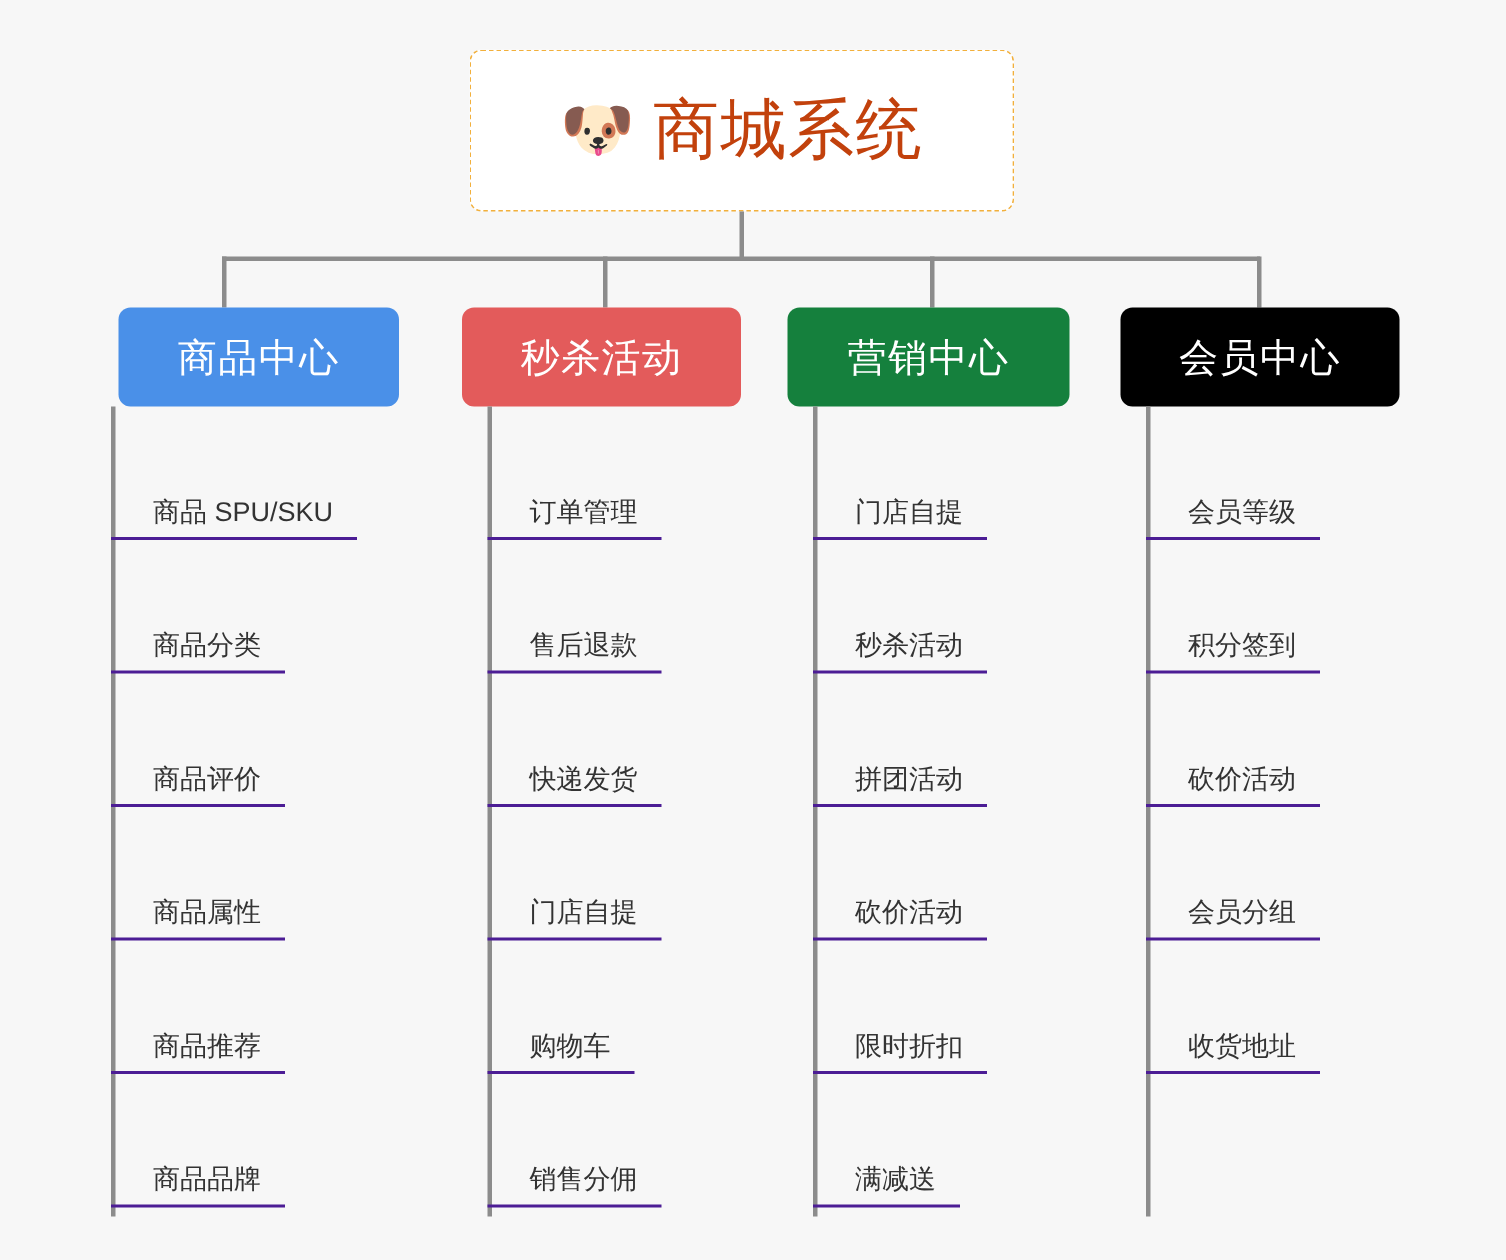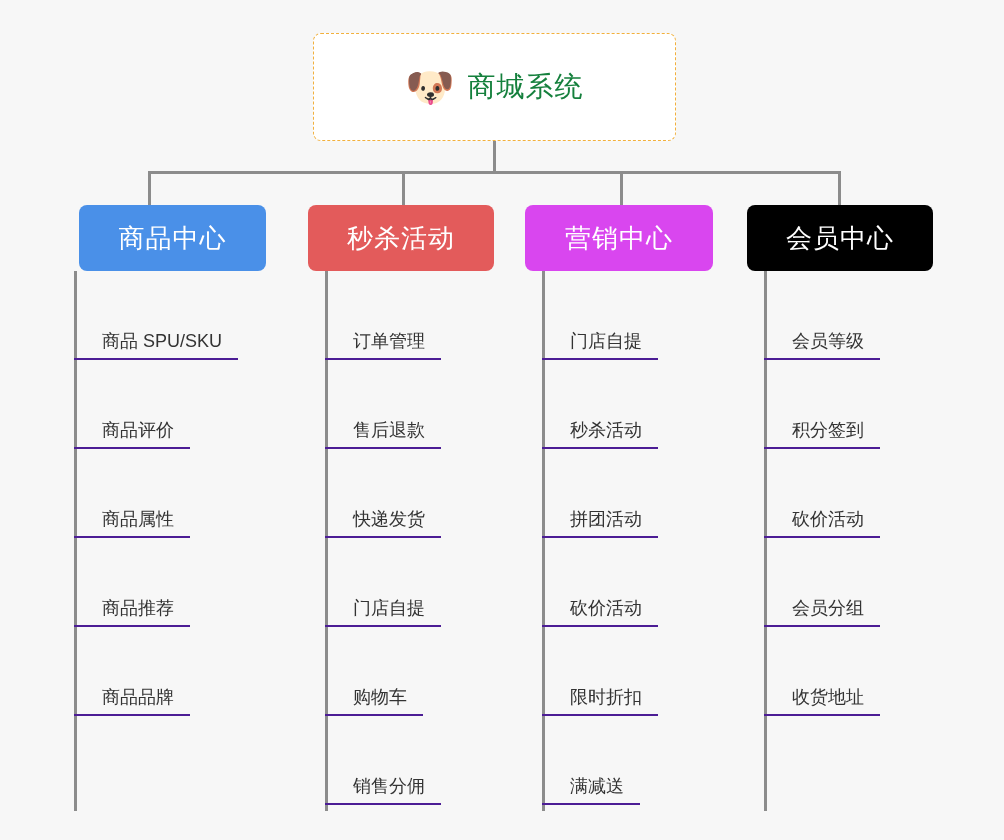--- a/index.html
+++ b/index.html
@@ -36,22 +36,22 @@
     align-items: center;
     justify-content: center;
     gap: 12px;
   }
   .root-emoji {
     font-size: 40px;
     line-height: 1;
     display: block;
   }
   .root-title {
-    font-size: 28px;
-    color: #15803d;
+    font-size: 44px;
+    color: #c2410c;
     letter-spacing: 1px;
     white-space: nowrap;
     line-height: 1;
   }
 
   
   .conn {
     position: absolute;
     background: #8c8c8c;
   }
@@ -142,20 +142,23 @@
       <div class="column" style="left: 57px;">
         <div class="cat-box" style="width: 187px; background: rgb(74, 144, 232); margin-left: 22px;">
           <span>商品中心</span>
         </div>
         <div class="trunk" style="height: 540px;"></div>
         <div class="items">
           <div class="item">
             <span class="item-inner">商品 SPU/SKU</span>
           </div>
           <div class="item">
+            <span class="item-inner">商品分类</span>
+          </div>
+          <div class="item">
             <span class="item-inner">商品评价</span>
           </div>
           <div class="item">
             <span class="item-inner">商品属性</span>
           </div>
           <div class="item">
             <span class="item-inner">商品推荐</span>
           </div>
           <div class="item">
             <span class="item-inner">商品品牌</span>
@@ -182,21 +185,21 @@
           </div>
           <div class="item">
             <span class="item-inner">购物车</span>
           </div>
           <div class="item">
             <span class="item-inner">销售分佣</span>
           </div>
         </div>
       </div>
       <div class="column" style="left: 525px;">
-        <div class="cat-box" style="width: 188px; background: #d946ef;">
+        <div class="cat-box" style="width: 188px; background: #15803d;">
           <span>营销中心</span>
         </div>
         <div class="trunk" style="height: 540px;"></div>
         <div class="items">
           <div class="item">
             <span class="item-inner">门店自提</span>
           </div>
           <div class="item">
             <span class="item-inner">秒杀活动</span>
           </div>

